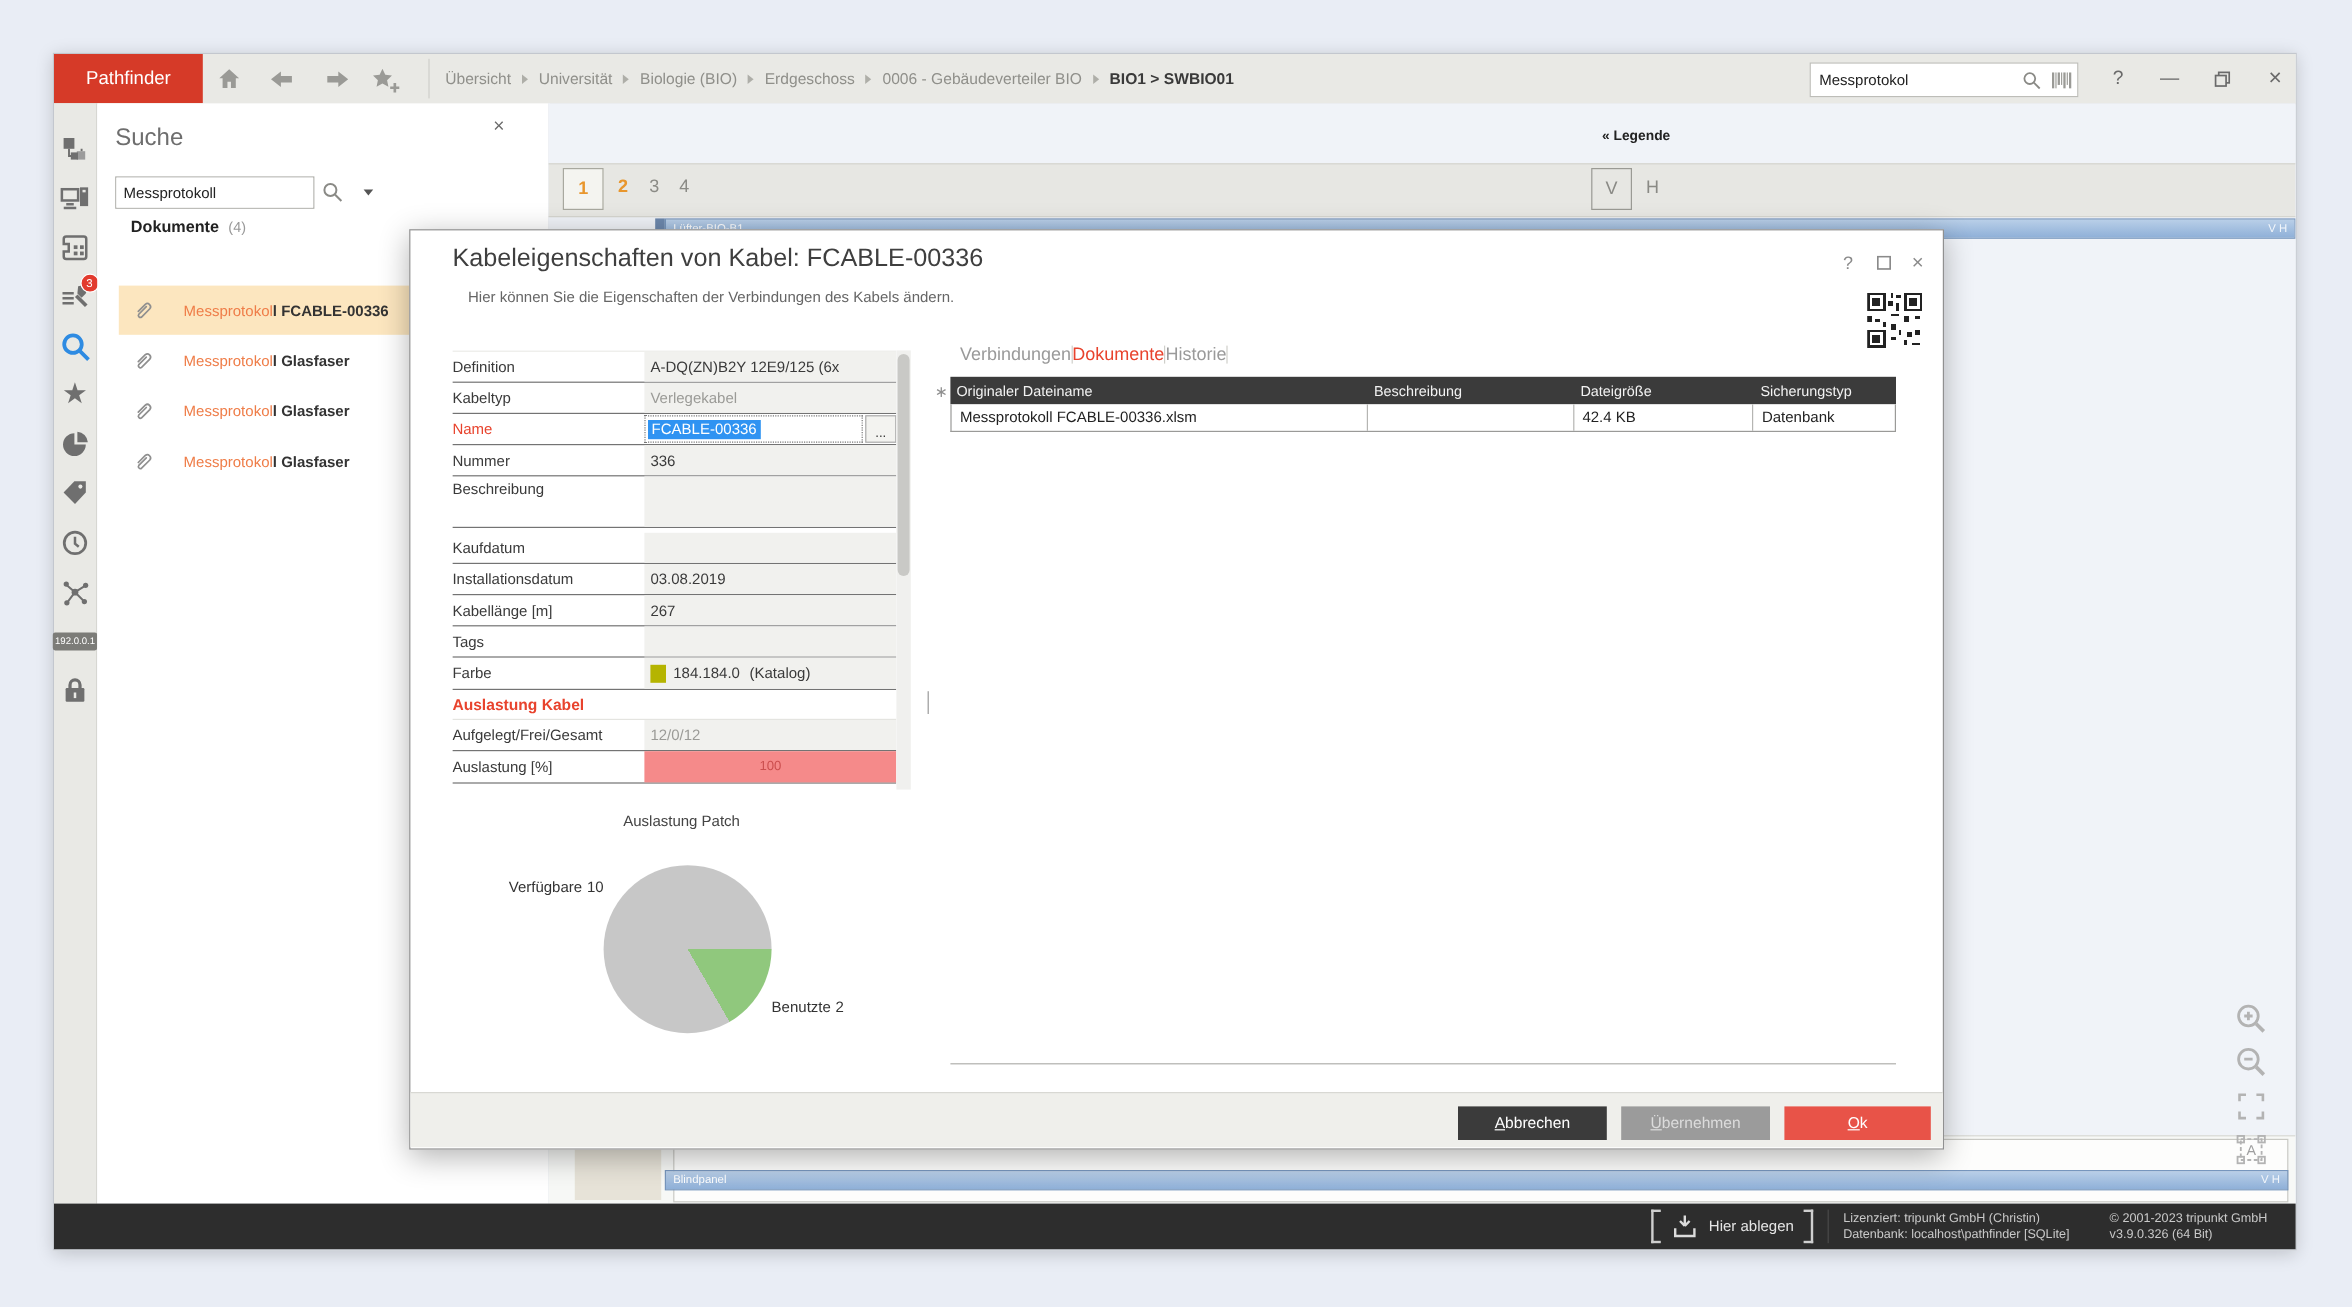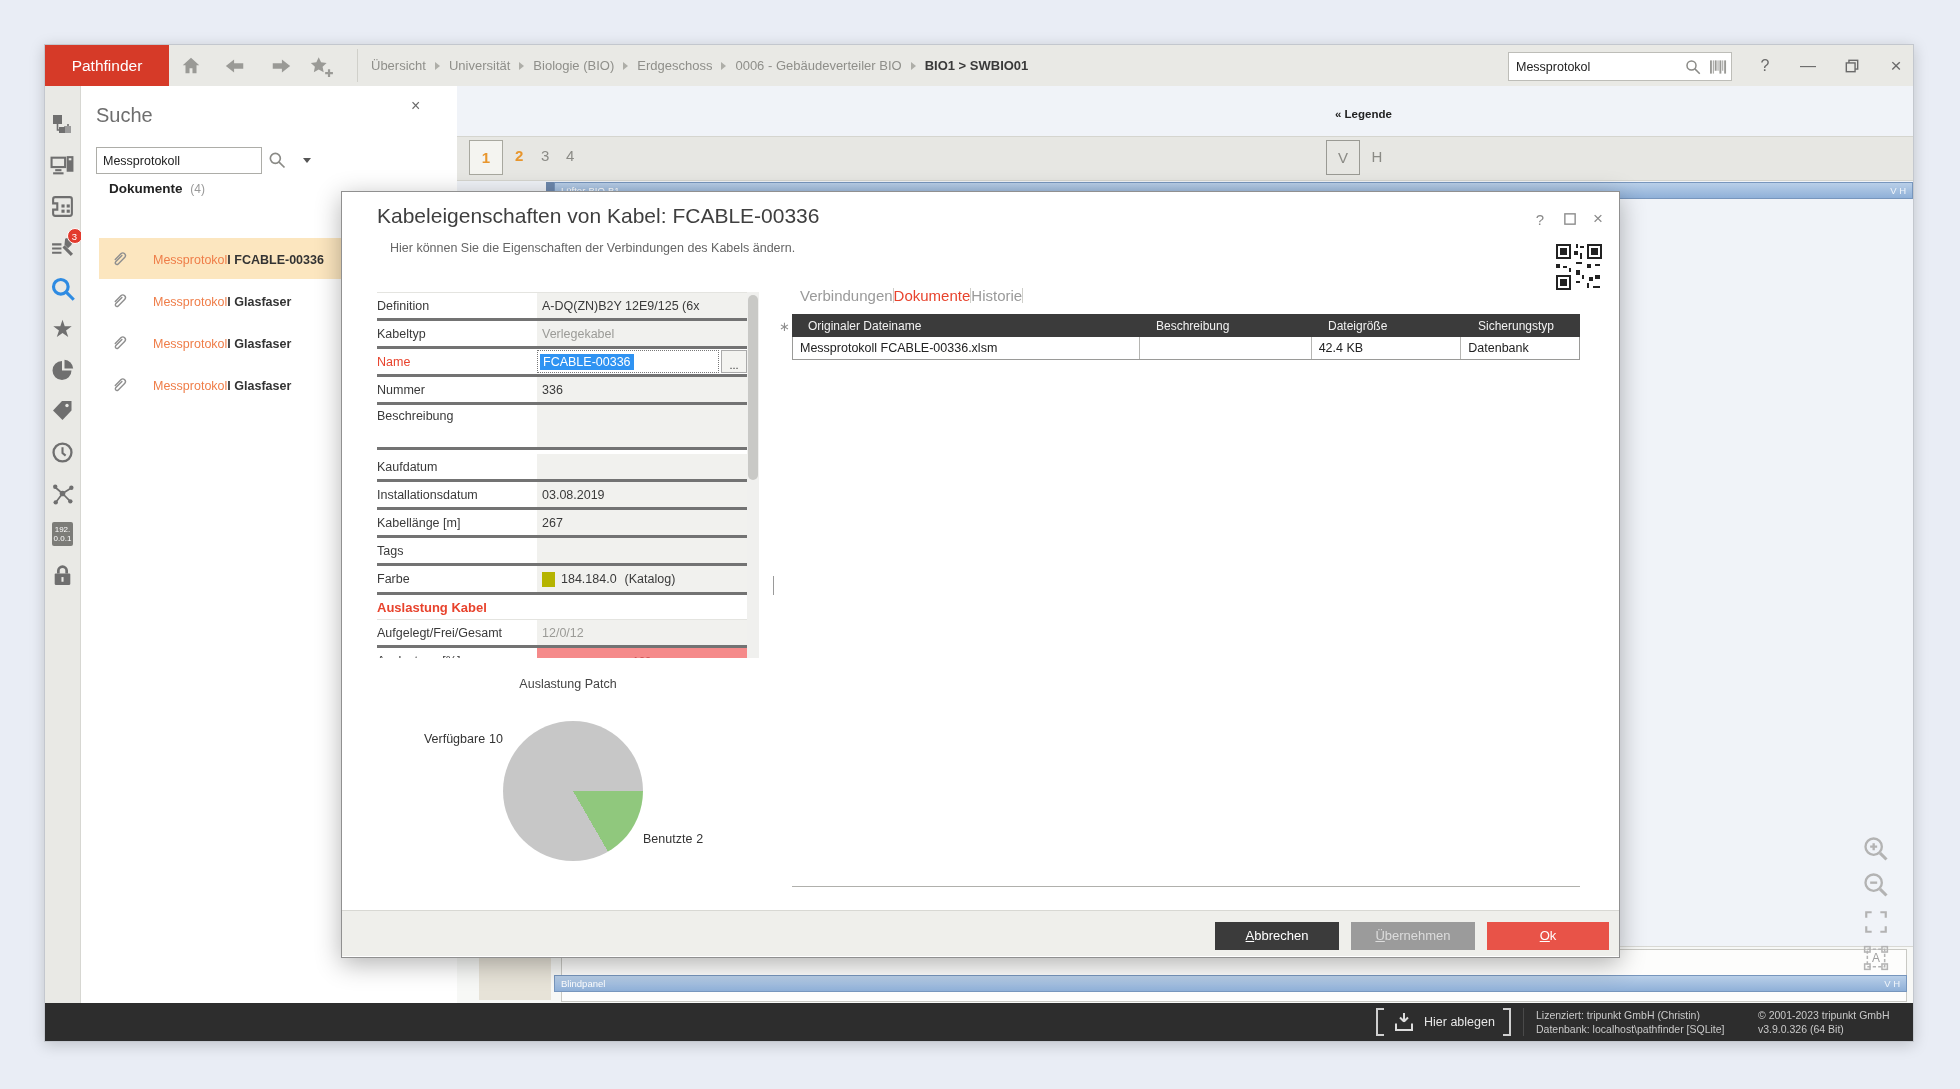--- a/index.html
+++ b/index.html
@@ -16,21 +16,21 @@
   .crumb-cur{color:#3a3a3a;font-weight:bold;}
   .gsearch{position:absolute;left:1463px;top:7px;width:222px;height:27px;background:#fff;border:1px solid #bdbdb8;display:flex;align-items:center;}
   .gsearch input{flex:1;border:none;outline:none;font-size:12.5px;padding:0 7px;font-family:inherit;color:#222;background:transparent;}
   .gs-div{width:1px;height:18px;background:#c9c9c4;margin:0 4px;}
   .winctl{position:absolute;top:0;height:41px;display:flex;align-items:center;justify-content:center;width:30px;color:#6a6a6a;cursor:pointer;}
   
   .sidebar{position:absolute;left:0;top:41px;width:36px;height:917px;background:#e9e9e5;border-right:1px solid #d7d7d2;display:flex;flex-direction:column;align-items:center;padding-top:24px;gap:13px;box-sizing:border-box;}
   .side-ico{position:relative;width:28px;height:28px;display:flex;align-items:center;justify-content:center;cursor:pointer;}
   .side-star{font-size:24px;color:#6f6f6f;line-height:28px;}
   .badge{position:absolute;top:-5px;right:-6px;background:#e23b2e;color:#fff;font-size:9.5px;min-width:14px;height:14px;border-radius:8px;display:flex;align-items:center;justify-content:center;border:1px solid #fff;}
-  .ipbox{background:#7c7c78;color:#fff;font-size:8px;line-height:9px;padding:3px 2px;text-align:center;border-radius:2px;display:flex;flex-direction:column;}
+  .ipbox{background:#7c7c78;color:#fff;font-size:8px;line-height:9px;padding:3px 2px;text-align:center;border-radius:2px;display:flex;flex-direction:row;}
   
   .spanel{position:absolute;left:36px;top:41px;width:376px;height:917px;background:#ffffff;border-right:1px solid #dfe2e6;}
   .sp-title{position:absolute;left:15px;top:18px;font-size:20px;color:#6e6e6e;}
   .sp-close{position:absolute;left:330px;top:11px;font-size:16px;color:#6a6a6a;cursor:pointer;}
   .sp-input{position:absolute;left:15px;top:61px;width:164px;height:25px;border:1px solid #adada8;background:#fff;}
   .sp-input input{width:100%;height:100%;border:none;outline:none;font-size:12.5px;padding:0 6px;box-sizing:border-box;font-family:inherit;color:#222;}
   .sp-mag{position:absolute;left:186px;top:64px;cursor:pointer;}
   .sp-caret{position:absolute;left:222px;top:72px;width:0;height:0;border-top:5px solid #555;border-left:4px solid transparent;border-right:4px solid transparent;cursor:pointer;}
   .sp-group{position:absolute;left:28px;top:95px;font-size:13.5px;}
   .sp-group .g1{font-weight:bold;color:#222;}
@@ -57,21 +57,21 @@
   .cv-inner{position:absolute;left:104px;top:2px;right:6px;bottom:2px;border:1px solid #c9c9c4;background:#fdfdfc;}
   .floatico{position:absolute;left:1404px;width:30px;height:30px;display:flex;align-items:center;justify-content:center;cursor:pointer;}
   
   .dialog{position:absolute;left:296px;top:146px;width:1277px;height:765px;background:#fff;border:1px solid #909090;box-shadow:0 6px 24px rgba(0,0,0,.30);}
   .dlg-title{position:absolute;left:35px;top:12px;font-size:21px;color:#3f3f3f;}
   .dlg-sub{position:absolute;left:48px;top:49px;font-size:12.5px;color:#666;}
   .dlg-ctl{position:absolute;top:16px;width:26px;height:22px;display:flex;align-items:center;justify-content:center;color:#8a8a8a;font-size:15px;cursor:pointer;}
   .qr{position:absolute;right:17px;top:52px;}
   
   .props{position:absolute;left:35px;top:100px;width:370px;height:366px;overflow:hidden;}
-  .prow{display:flex;border-bottom:3px solid #737373;height:25px;}
+  .prow{display:flex;border-bottom:1px solid #737373;height:25px;}
   .prow.first{border-top:1px solid #e4e4e0;}
   .prow.tall{height:42px;}
   .prow.med{height:26px;}
   .plabel{width:160px;font-size:12.5px;color:#3a3a3a;display:flex;align-items:center;}
   .plabel.red{color:var(--section-red,#e8432d);}
   .pvalue{flex:1;background:#f1f1ee;font-size:12.5px;color:#3a3a3a;display:flex;align-items:center;padding:0 5px;white-space:nowrap;overflow:hidden;}
   .pvalue.dim{color:#9b9b97;}
   .gap4{height:4px;}
   .sect{height:24px;display:flex;align-items:center;font-size:13px;font-weight:bold;color:var(--section-red,#e8432d);}
   .name-cell{flex:1;display:flex;align-items:center;gap:2px;background:#fff;padding:0;}
@@ -91,21 +91,21 @@
   .lab1{left:35px;top:540px;width:126px;text-align:right;}
   .lab2{left:301px;top:640px;}
   
   .tabs{position:absolute;left:458px;top:95px;display:flex;align-items:center;font-size:15px;}
   .tab{color:#9a9a9a;cursor:pointer;}
   .tab.active{color:var(--section-red,#e8432d);}
   .tab-div{width:1px;height:15px;background:#cfcfca;}
   .tbl-star{position:absolute;left:437px;top:127px;font-size:13px;color:#8f8f8f;}
   .dtable{position:absolute;left:450px;top:122px;width:788px;font-size:12.5px;}
   .dt-head{display:flex;background:var(--table-header-bg,#3b3b3b);color:#f2f2f2;height:23px;font-size:12px;}
-  .dt-head div{display:flex;align-items:center;padding:0 16px;box-sizing:border-box;}
+  .dt-head div{display:flex;align-items:center;padding:0 5px;box-sizing:border-box;}
   .dt-row{display:flex;background:#fff;height:23px;border:1px solid #9a9a98;border-top:none;box-sizing:border-box;}
   .dt-row div{display:flex;align-items:center;padding:0 7px;box-sizing:border-box;border-right:1px solid #b5b5b2;color:#222;}
   .dt-row div:last-child{border-right:none;}
   .c1{width:348px;}.c2{width:172px;}.c3{width:150px;}.c4{width:118px;}
   .rp-divider{position:absolute;left:450px;top:694px;width:788px;height:1px;background:#b0b0ac;}
   
   .dlg-footer{position:absolute;left:0;top:718px;width:1277px;height:46px;background:#efefeb;border-top:1px solid #d8d8d3;box-sizing:border-box;}
   .btn{position:absolute;top:11px;width:124px;height:28px;font-size:13px;text-align:center;line-height:28px;cursor:pointer;}
   .btn::first-letter{text-decoration:underline;}
   .btn-cancel{left:873px;background:#3b3b3b;color:#fff;}

